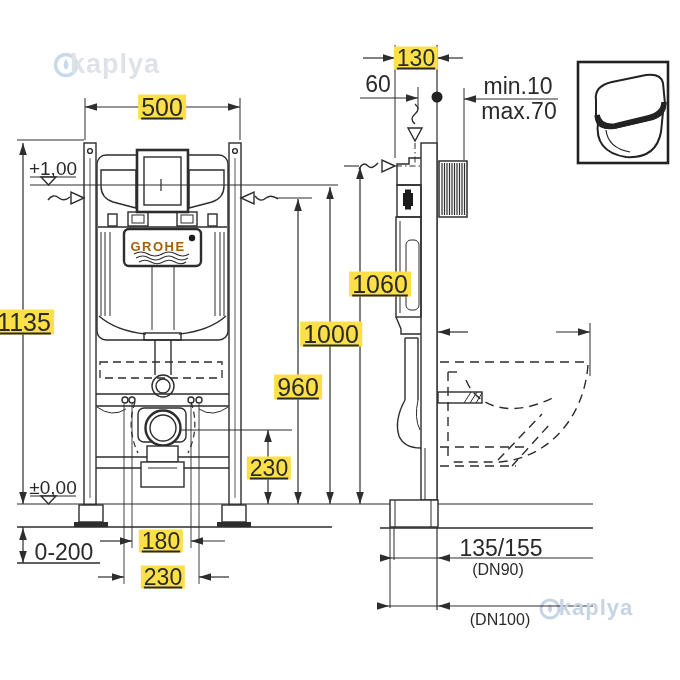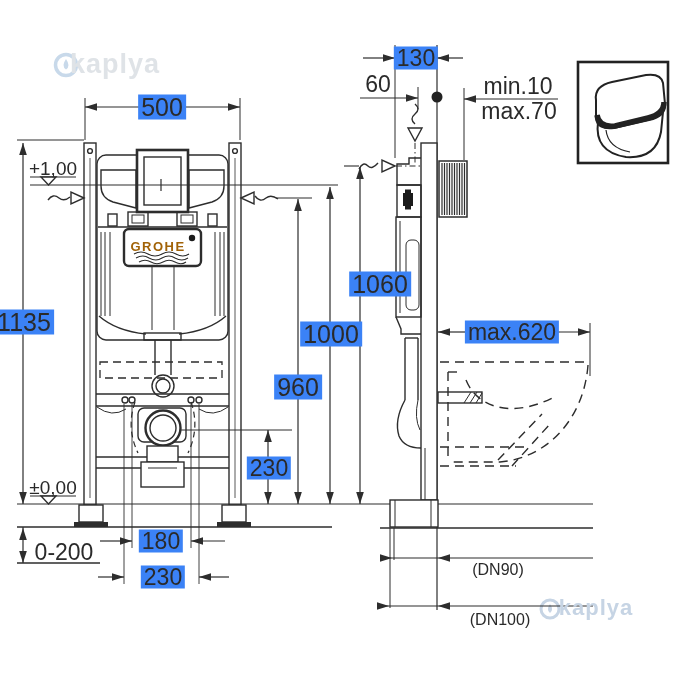--- a/index.html
+++ b/index.html
@@ -1,21 +1,21 @@
 <!DOCTYPE html>
 <html><head>
 <meta charset="utf-8">
 <style>
   html,body{margin:0;padding:0;background:#fff;}
   #stage{position:relative;width:680px;height:680px;background:#ffffff;overflow:hidden;
          font-family:"Liberation Sans",sans-serif;}
   svg{position:absolute;left:0;top:0;}
   .lbl{position:absolute;transform:translate(-50%,-50%);color:#2a2a2a;white-space:nowrap;
        line-height:1;font-family:"Liberation Sans",sans-serif;}
-  .bg{background:#3b82f6;padding:0 3px;}
+  .bg{background:#fde047;padding:0 3px;text-decoration:underline;}
   .f25{font-size:25px;text-align:right;} .f23{font-size:23px;} .f19{font-size:19px;} .f16{font-size:16px;}
   .wm{font-weight:bold;letter-spacing:1px;}
   .grohe{font-size:13px;font-weight:bold;letter-spacing:1.5px;color:#a16207;}
 </style>
 </head>
 <body>
 <div id="stage">
 
 <svg width="680" height="680" viewBox="0 0 680 680">
 
@@ -265,20 +265,20 @@
 <span class="lbl f23 bg" style="left:161px;top:541px;">180</span>
 <span class="lbl f23 bg" style="left:163px;top:577px;">230</span>
 <span class="lbl f23 bg" style="left:269px;top:468px;">230</span>
 <span class="lbl f25 bg" style="left:298px;top:387px;">960</span>
 <span class="lbl f25 bg" style="left:331px;top:334px;">1000</span>
 <span class="lbl f25 bg" style="left:360px;top:284px;margin-left:20px;">1060</span>
 <span class="lbl f23 bg" style="left:416px;top:58px;">130</span>
 <span class="lbl f23" style="left:378px;top:84px;">60</span>
 <span class="lbl f23" style="left:518px;top:86px;">min.10</span>
 <span class="lbl f23" style="left:519px;top:111px;">max.70</span>
-<span class="lbl f23 bg" style="left:512px;top:332px;">max.620</span>
+<span class="lbl f23" style="left:501px;top:548px;">135/155</span>
 <span class="lbl f16" style="left:498px;top:570px;">(DN90)</span>
 <span class="lbl f16" style="left:500px;top:620px;">(DN100)</span>
 <span class="lbl grohe" style="left:158px;top:246px;">GROHE</span>
 <span class="lbl wm" style="left:115px;top:64px;font-size:27px;color:#dfe3e7;">kaplya</span>
 <span class="lbl wm" style="left:596px;top:608px;font-size:22px;color:#c6d4e4;">kaplya</span>
 
 </div>
 
 </body></html>

